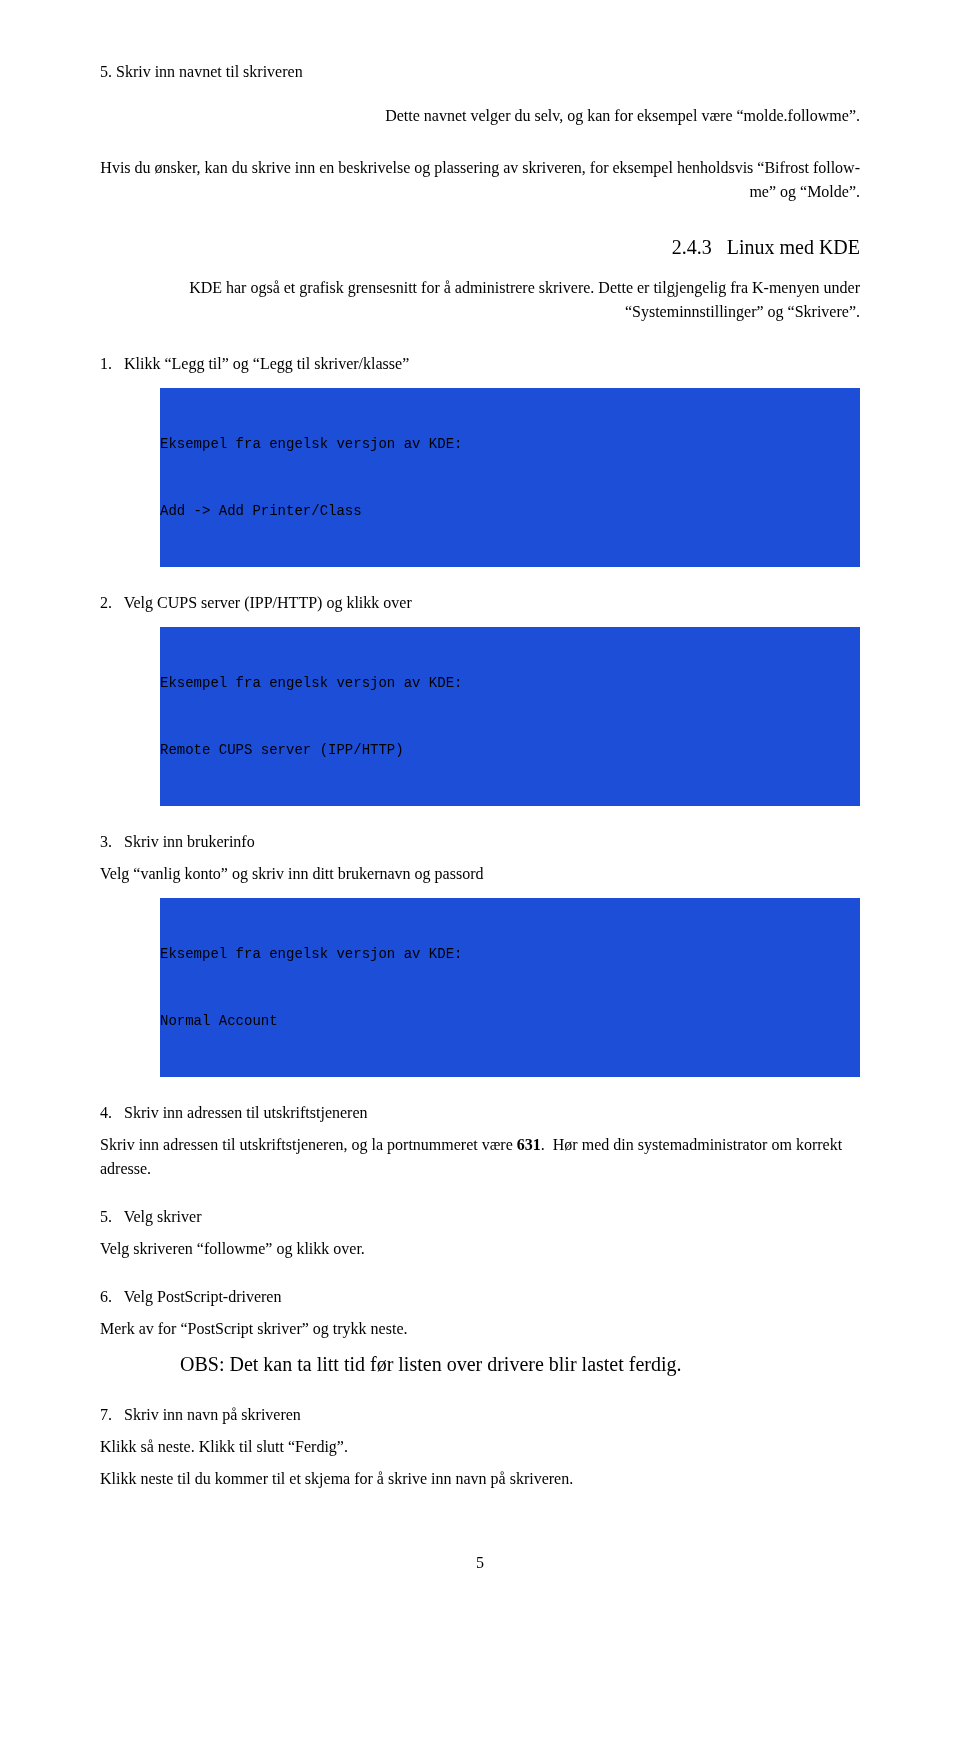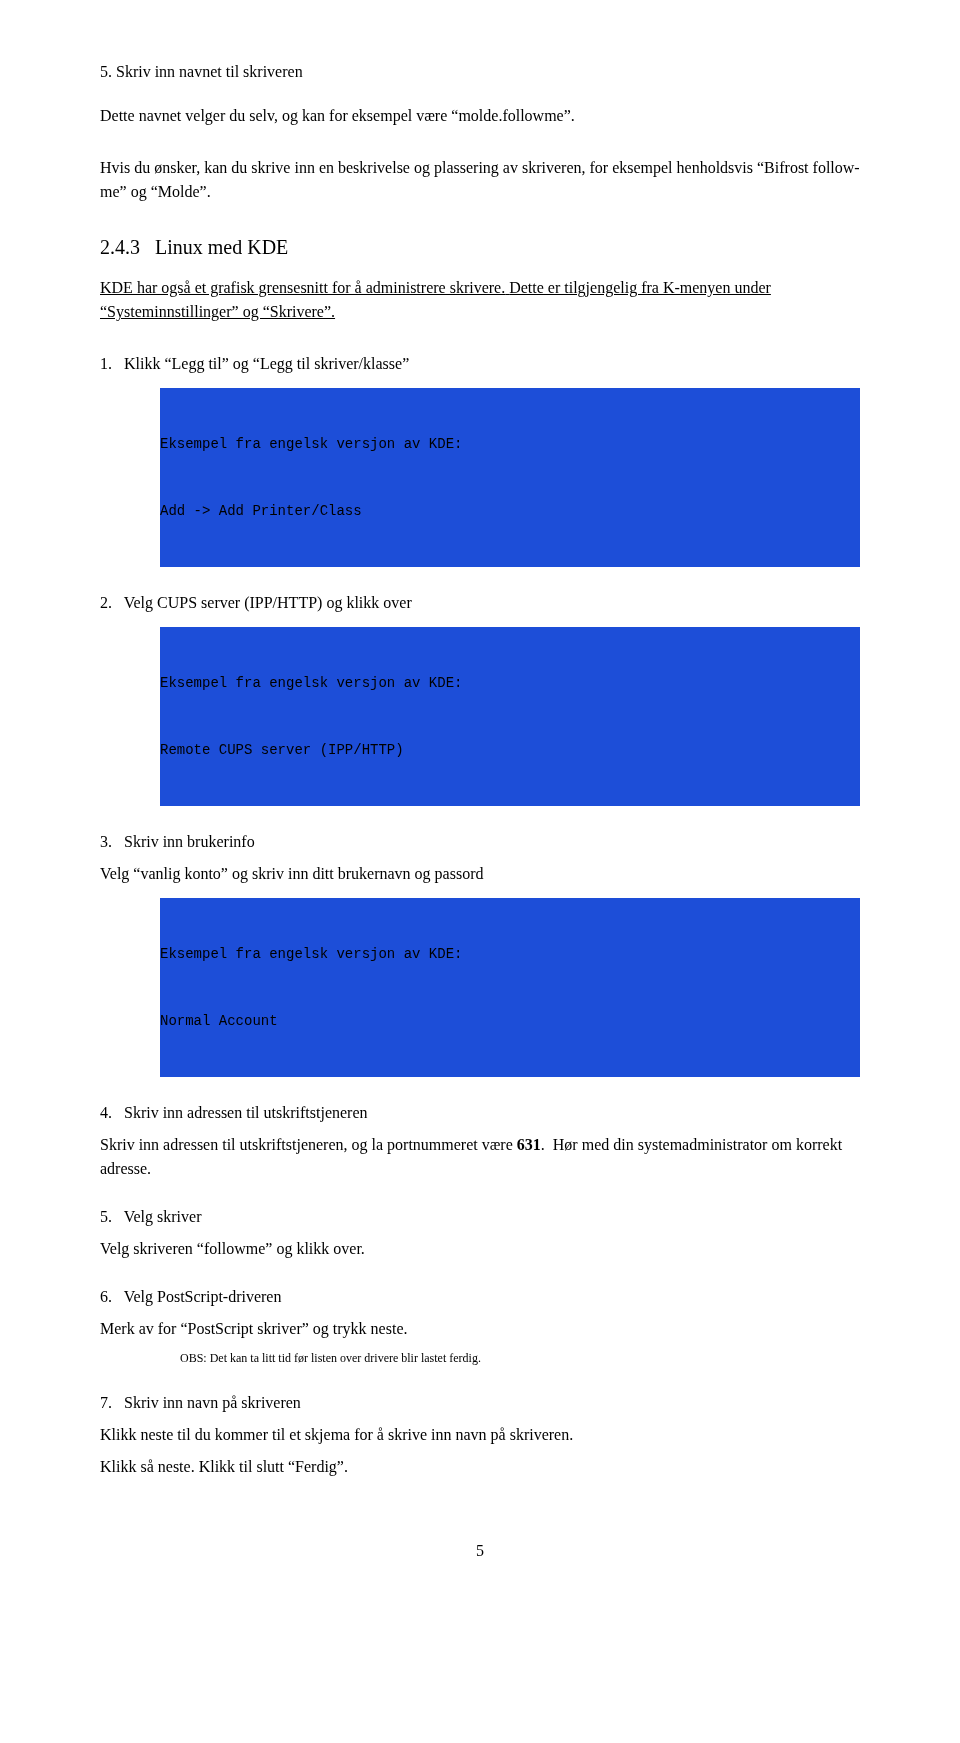--- a/index.html
+++ b/index.html
@@ -19,32 +19,32 @@
       line-height: 1.5;
     }
 
     .page-content {
       max-width: 760px;
       margin: 0 auto;
     }
 
     .item-block {
       margin-bottom: 28px;
+      text-align: right;
     }
 
     .section-heading {
       font-size: 20px;
       font-weight: normal;
       margin-bottom: 14px;
       margin-top: 10px;
     }
 
     .section-intro {
       font-size: 16px;
-      text-decoration: underline;
     }
 
     .numbered-list {
       list-style: none;
       padding: 0;
     }
 
     .numbered-list > li {
       margin-bottom: 24px;
     }
@@ -65,21 +65,21 @@
       font-size: 14px;
       background: #1d4ed8;
       margin: 12px 0 12px 60px;
       line-height: 1.6;
       white-space: pre;
     }
 
     .obs-block {
       margin-left: 80px;
       margin-top: 6px;
-      font-size: 12px;
+      font-size: 20px;
     }
 
     .page-number {
       text-align: center;
       margin-top: 60px;
       font-size: 16px;
     }
 
     .top-items {
       margin-bottom: 20px;
@@ -189,21 +189,21 @@
       <p class="list-item-body">Merk av for “PostScript skriver” og trykk neste.</p>
       <p class="obs-block">OBS: Det kan ta litt tid før listen over drivere blir lastet ferdig.</p>
     </li>
 
     <li>
       <p class="list-item-header">
         <span>7.</span>
         &nbsp;
         <span>Skriv inn navn på skriveren</span>
       </p>
+      <p class="list-item-body">Klikk så neste. Klikk til slutt “Ferdig”.</p>
       <p class="list-item-body">Klikk neste til du kommer til et skjema for å skrive inn navn på skriveren.</p>
-      <p class="list-item-body">Klikk så neste. Klikk til slutt “Ferdig”.</p>
     </li>
 
   </ol>
 
   <div class="page-number">5</div>
 
 </div>
 
 </body></html>

